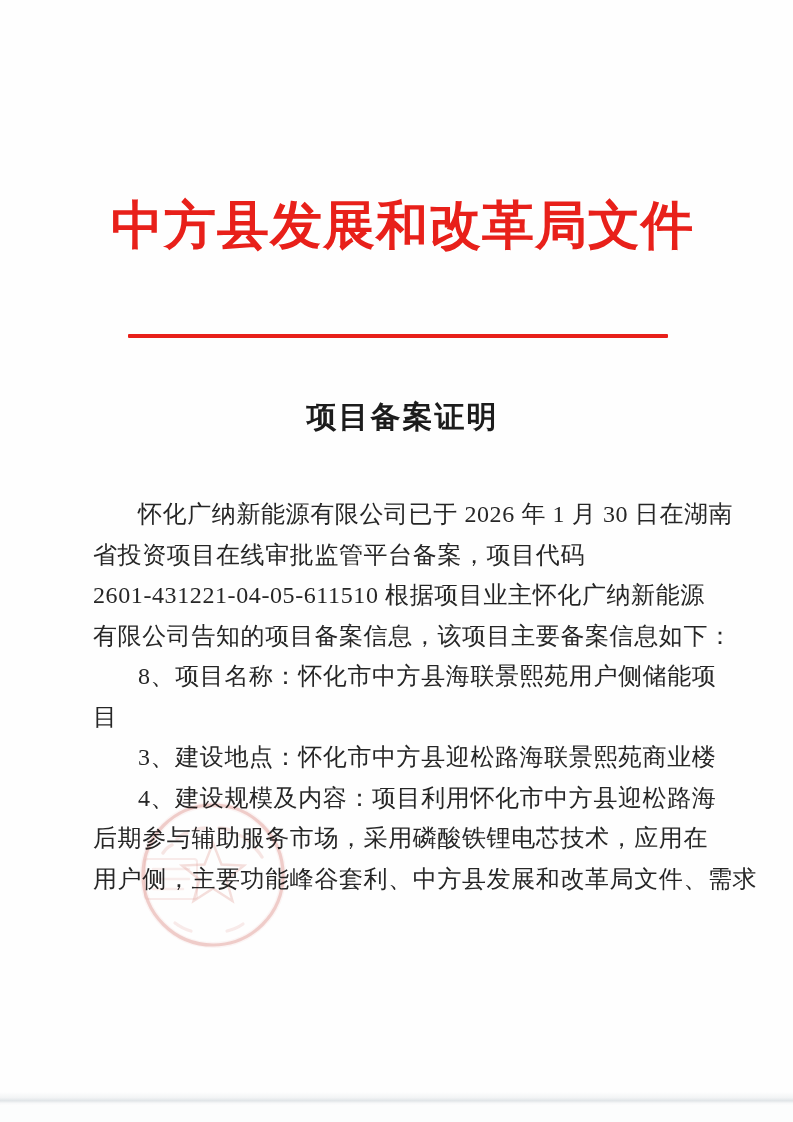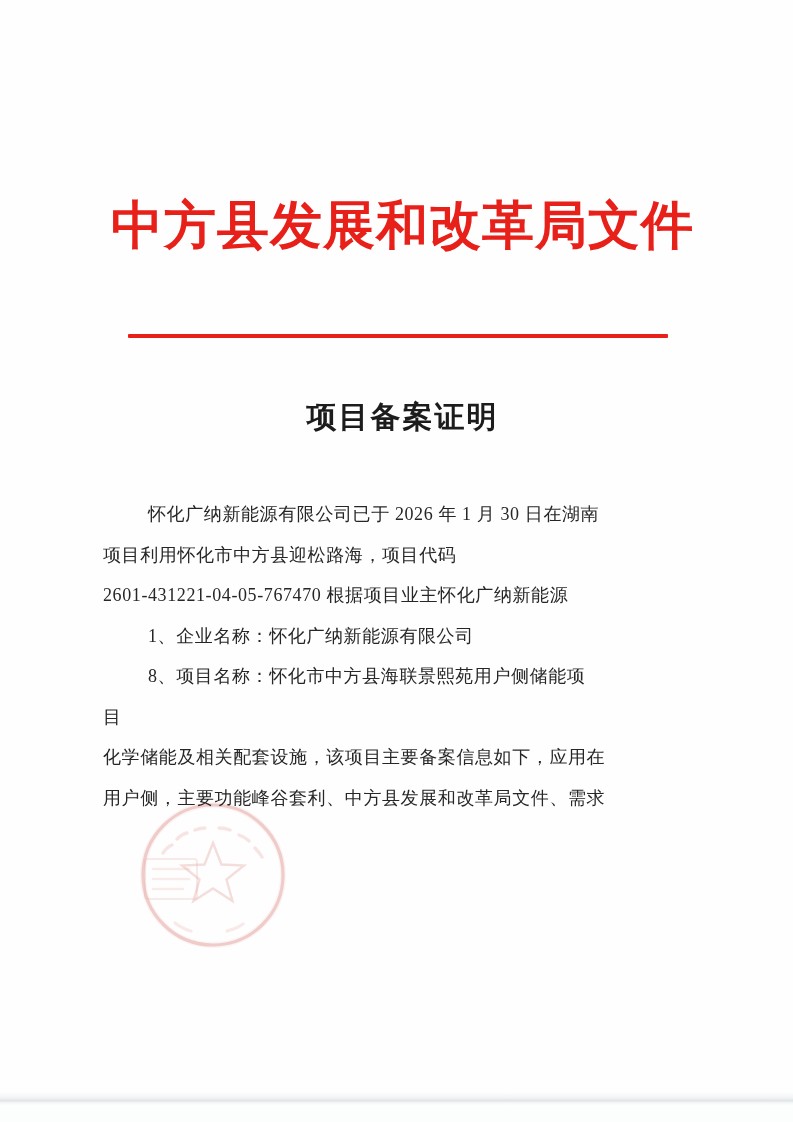--- a/index.html
+++ b/index.html
@@ -53,24 +53,24 @@
     font-weight: 700;
     font-size: 30px;
     line-height: 38px;
     color: #1c1c1c;
     letter-spacing: 2px;
   }
   
   .doc-body {
     position: absolute;
     top: 494px;
-    left: 103px;
+    left: 93px;
     width: 592px;
     font-family: "Liberation Serif", "DejaVu Serif", serif;
-    font-size: 18px;
+    font-size: 24px;
     line-height: 40.5px;
     color: #262626;
     letter-spacing: 0.6px;
   }
   .body-line {
     white-space: nowrap;
   }
   .body-line.indent {
     padding-left: 45px;
   }
@@ -117,26 +117,28 @@
 
   <div class="doc-header">中方县发展和改革局文件</div>
 
   <div class="red-rule"></div>
 
   <div class="doc-subtitle">项目备案证明</div>
 
   <div class="doc-body">
 
   <div class="body-line indent">怀化广纳新能源有限公司已于 2026 年 1 月 30 日在湖南</div>
-      <div class="body-line">项目利用怀化市中方县迎松路海，项目代码</div>
-      <div class="body-line">2601-431221-04-05-767470 根据项目业主怀化广纳新能源</div>
-      <div class="body-line indent">1、企业名称：怀化广纳新能源有限公司</div>
+      <div class="body-line">省投资项目在线审批监管平台备案，项目代码</div>
+      <div class="body-line">2601-431221-04-05-611510 根据项目业主怀化广纳新能源</div>
+      <div class="body-line">有限公司告知的项目备案信息，该项目主要备案信息如下：</div>
       <div class="body-line indent">8、项目名称：怀化市中方县海联景熙苑用户侧储能项</div>
       <div class="body-line">目</div>
-      <div class="body-line">化学储能及相关配套设施，该项目主要备案信息如下，应用在</div>
+      <div class="body-line indent">3、建设地点：怀化市中方县迎松路海联景熙苑商业楼</div>
+      <div class="body-line indent">4、建设规模及内容：项目利用怀化市中方县迎松路海</div>
+      <div class="body-line">后期参与辅助服务市场，采用磷酸铁锂电芯技术，应用在</div>
       <div class="body-line">用户侧，主要功能峰谷套利、中方县发展和改革局文件、需求</div>
     </div>
 
   <svg class="seal" viewBox="0 0 164 152" xmlns="http://www.w3.org/2000/svg">
     <g stroke="#c43b2e" fill="none" stroke-linecap="round">
 
       <circle cx="82" cy="74" r="70" stroke-width="3.2" opacity="0.55"></circle>
       <circle cx="82" cy="74" r="70" stroke-width="6" opacity="0.12"></circle>
 
       <path d="M82 42 L90.5 63.5 L113 64.5 L95.5 78.5 L101.5 100 L82 87.5 L62.5 100 L68.5 78.5 L51 64.5 L73.5 63.5 Z" stroke-width="2.4" opacity="0.40"></path>

